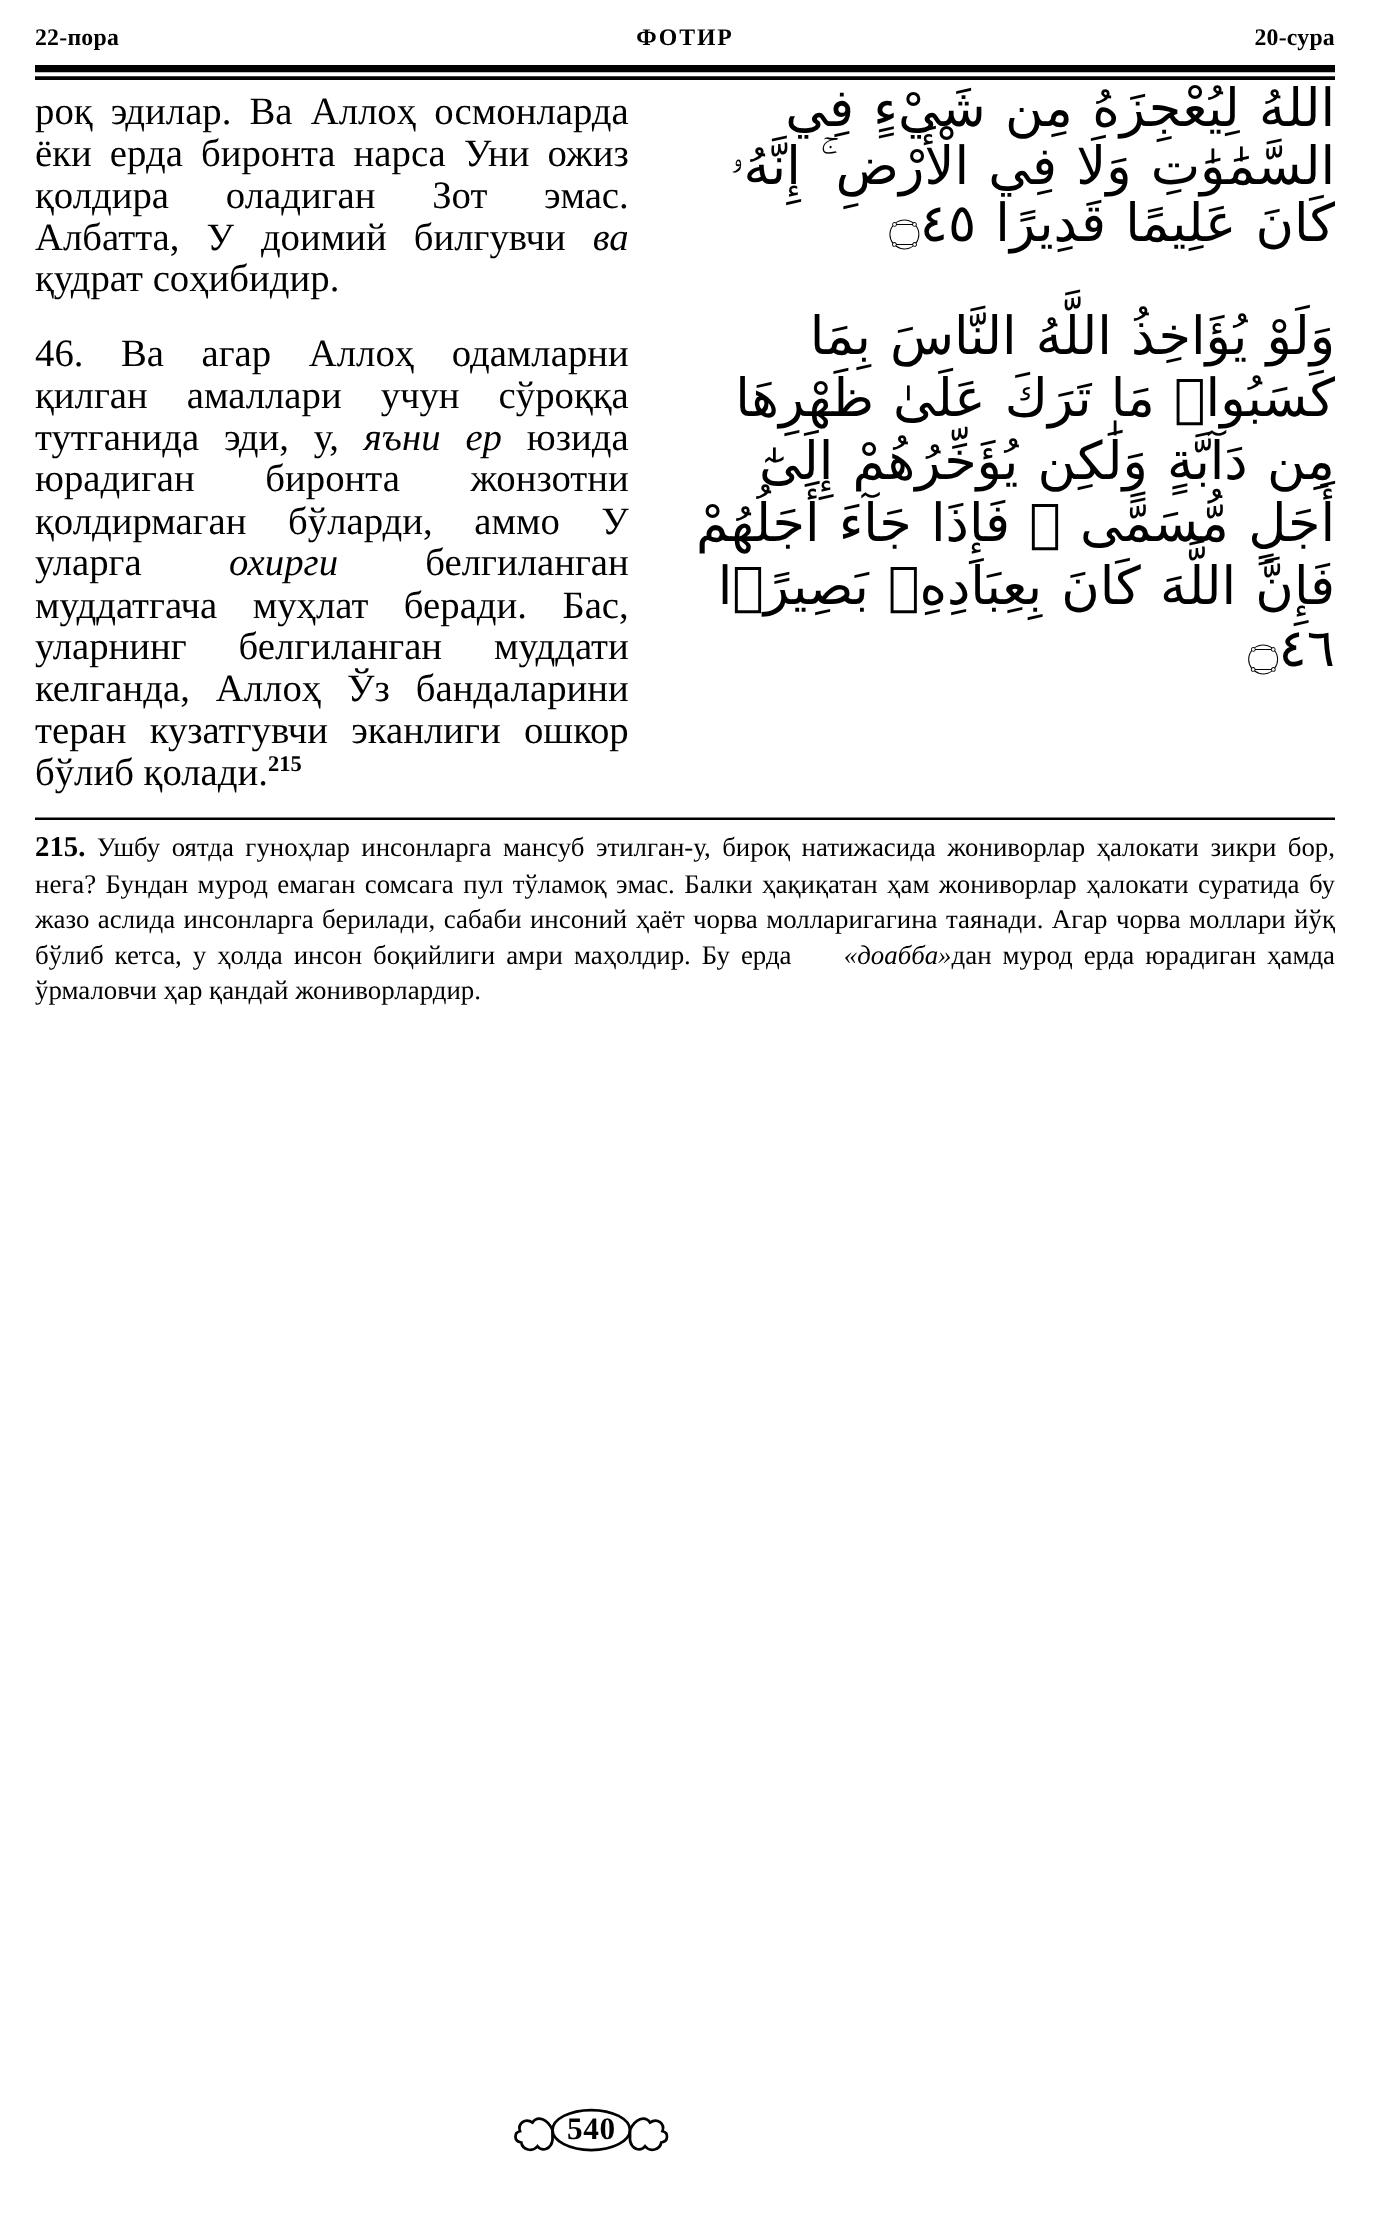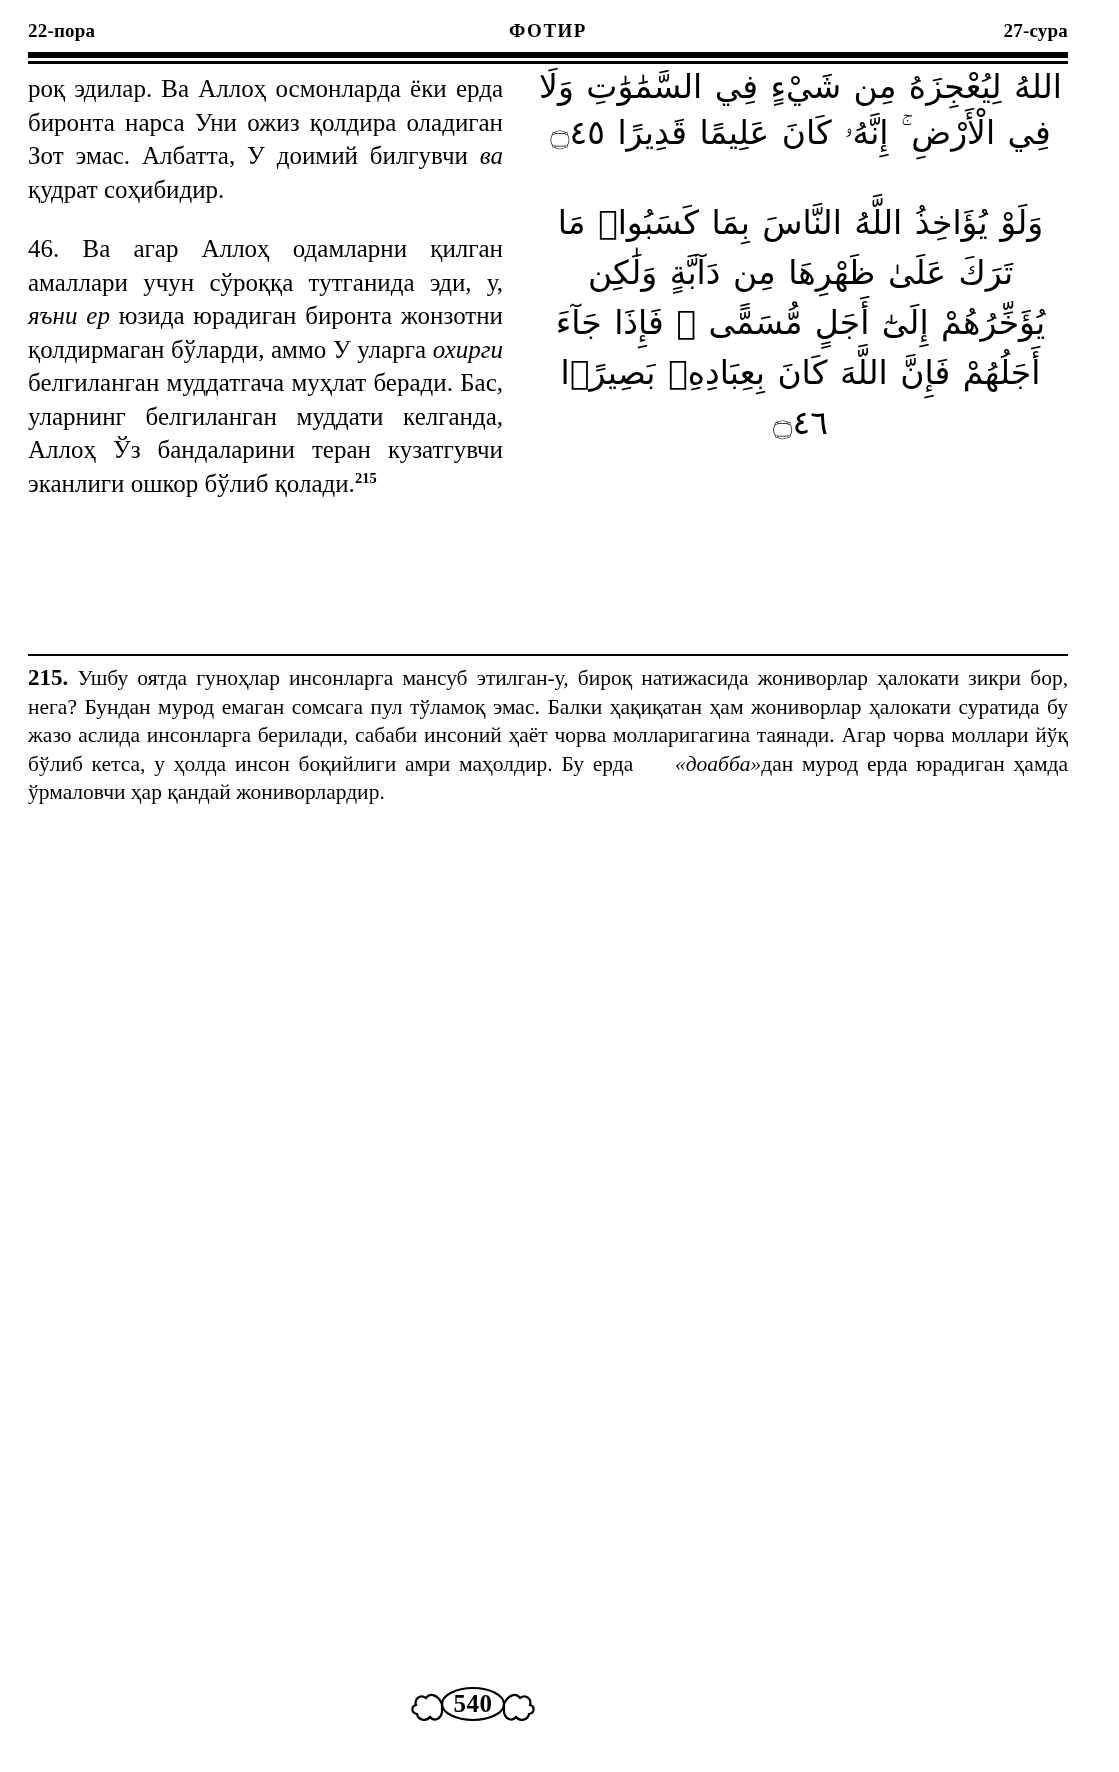--- a/index.html
+++ b/index.html
@@ -74,21 +74,21 @@
     left: 28px;
     top: 72px;
     width: 1040px;
   }
 
   .col-left {
     position: absolute;
     left: 0;
     top: 0;
     width: 475px;
-    font-size: 25px;
+    font-size: 31px;
     line-height: 33.5px;
     text-align: justify;
     text-justify: inter-word;
     hyphens: manual;
   }
   .col-left p {
     margin: 0 0 0 0;
   }
   .col-left p.para-gap {
     margin-top: 26px;
@@ -104,25 +104,25 @@
   .col-right {
     position: absolute;
     left: 505px;
     top: -8px;
     width: 535px;
     direction: rtl;
     text-align: center;
     font-family: "DejaVu Sans", "Liberation Sans", sans-serif;
   }
   .ayah-block {
-    font-size: 33px;
+    font-size: 42px;
     line-height: 46px;
     direction: rtl;
     unicode-bidi: isolate;
-    text-align: center;
+    text-align: right;
     word-spacing: 2px;
   }
   .ayah-block.second {
     margin-top: 42px;
     line-height: 50px;
   }
 
   
   .fn-rule {
     position: absolute;
@@ -182,21 +182,21 @@
   }
 </style>
 </head>
 <body>
 
 <div class="page">
 
   <div class="runhead">
     <span class="runhead-left">22-пора</span>
     <span class="runhead-center">ФОТИР</span>
-    <span class="runhead-right">27-сура</span>
+    <span class="runhead-right">20-сура</span>
   </div>
 
   <div class="rule-wrap">
     <div class="rule-thick"></div>
     <div class="rule-gap"></div>
     <div class="rule-thin"></div>
   </div>
 
   <div class="body-area">
 

